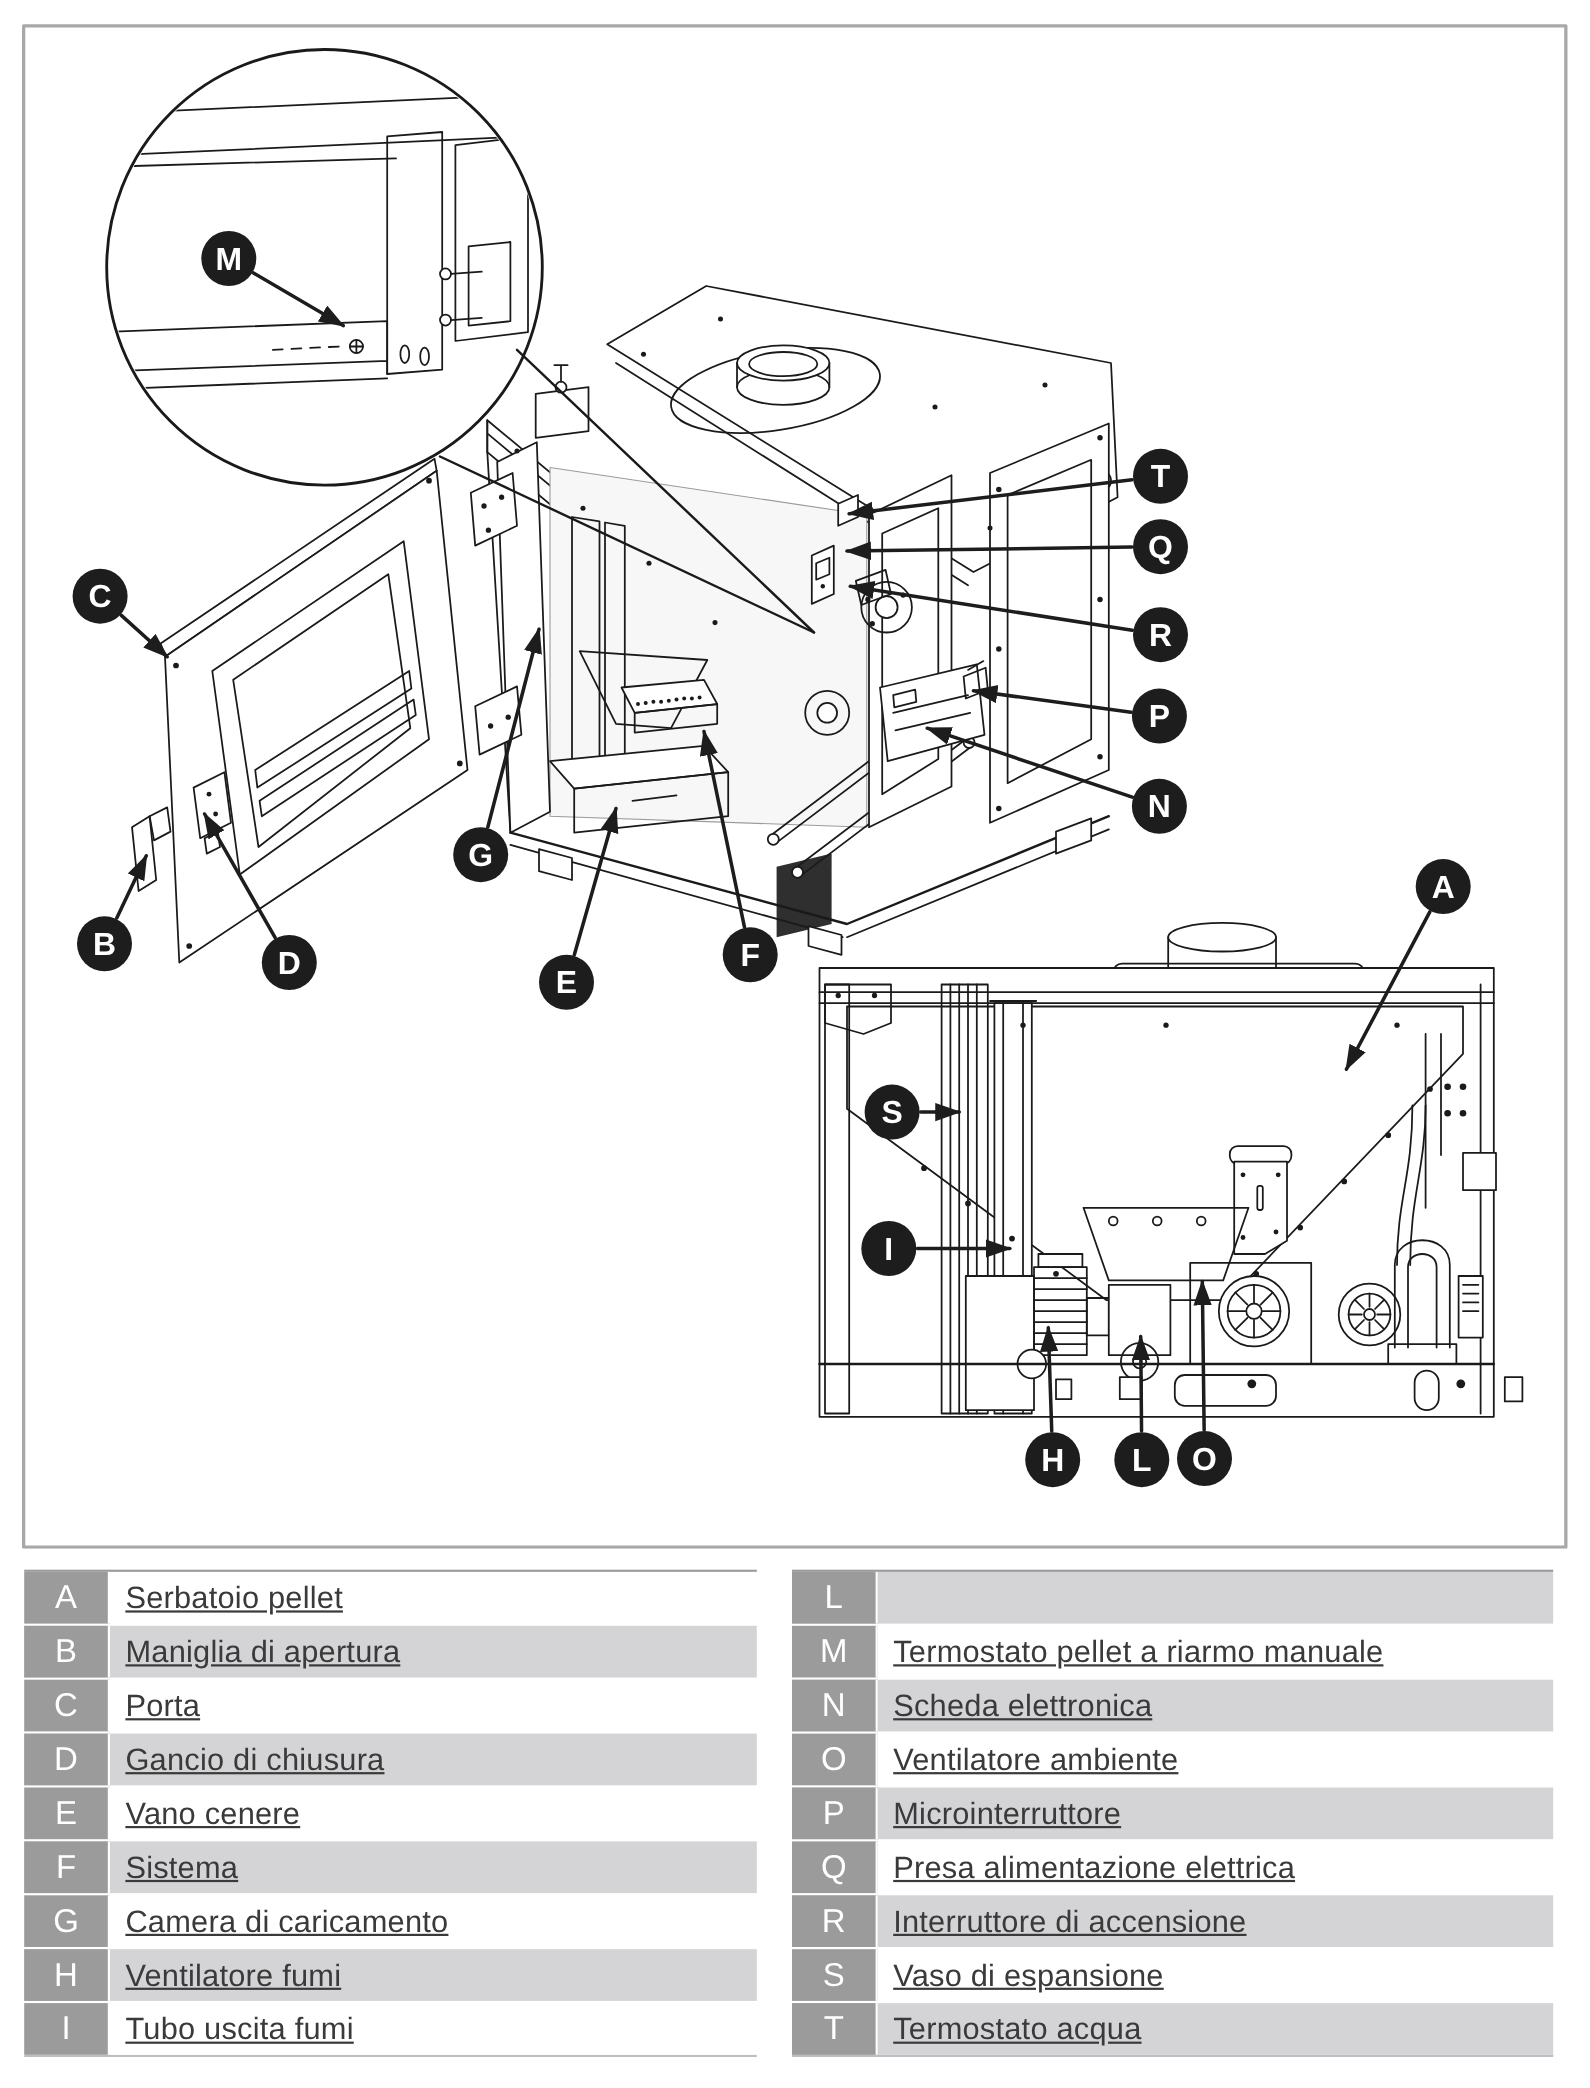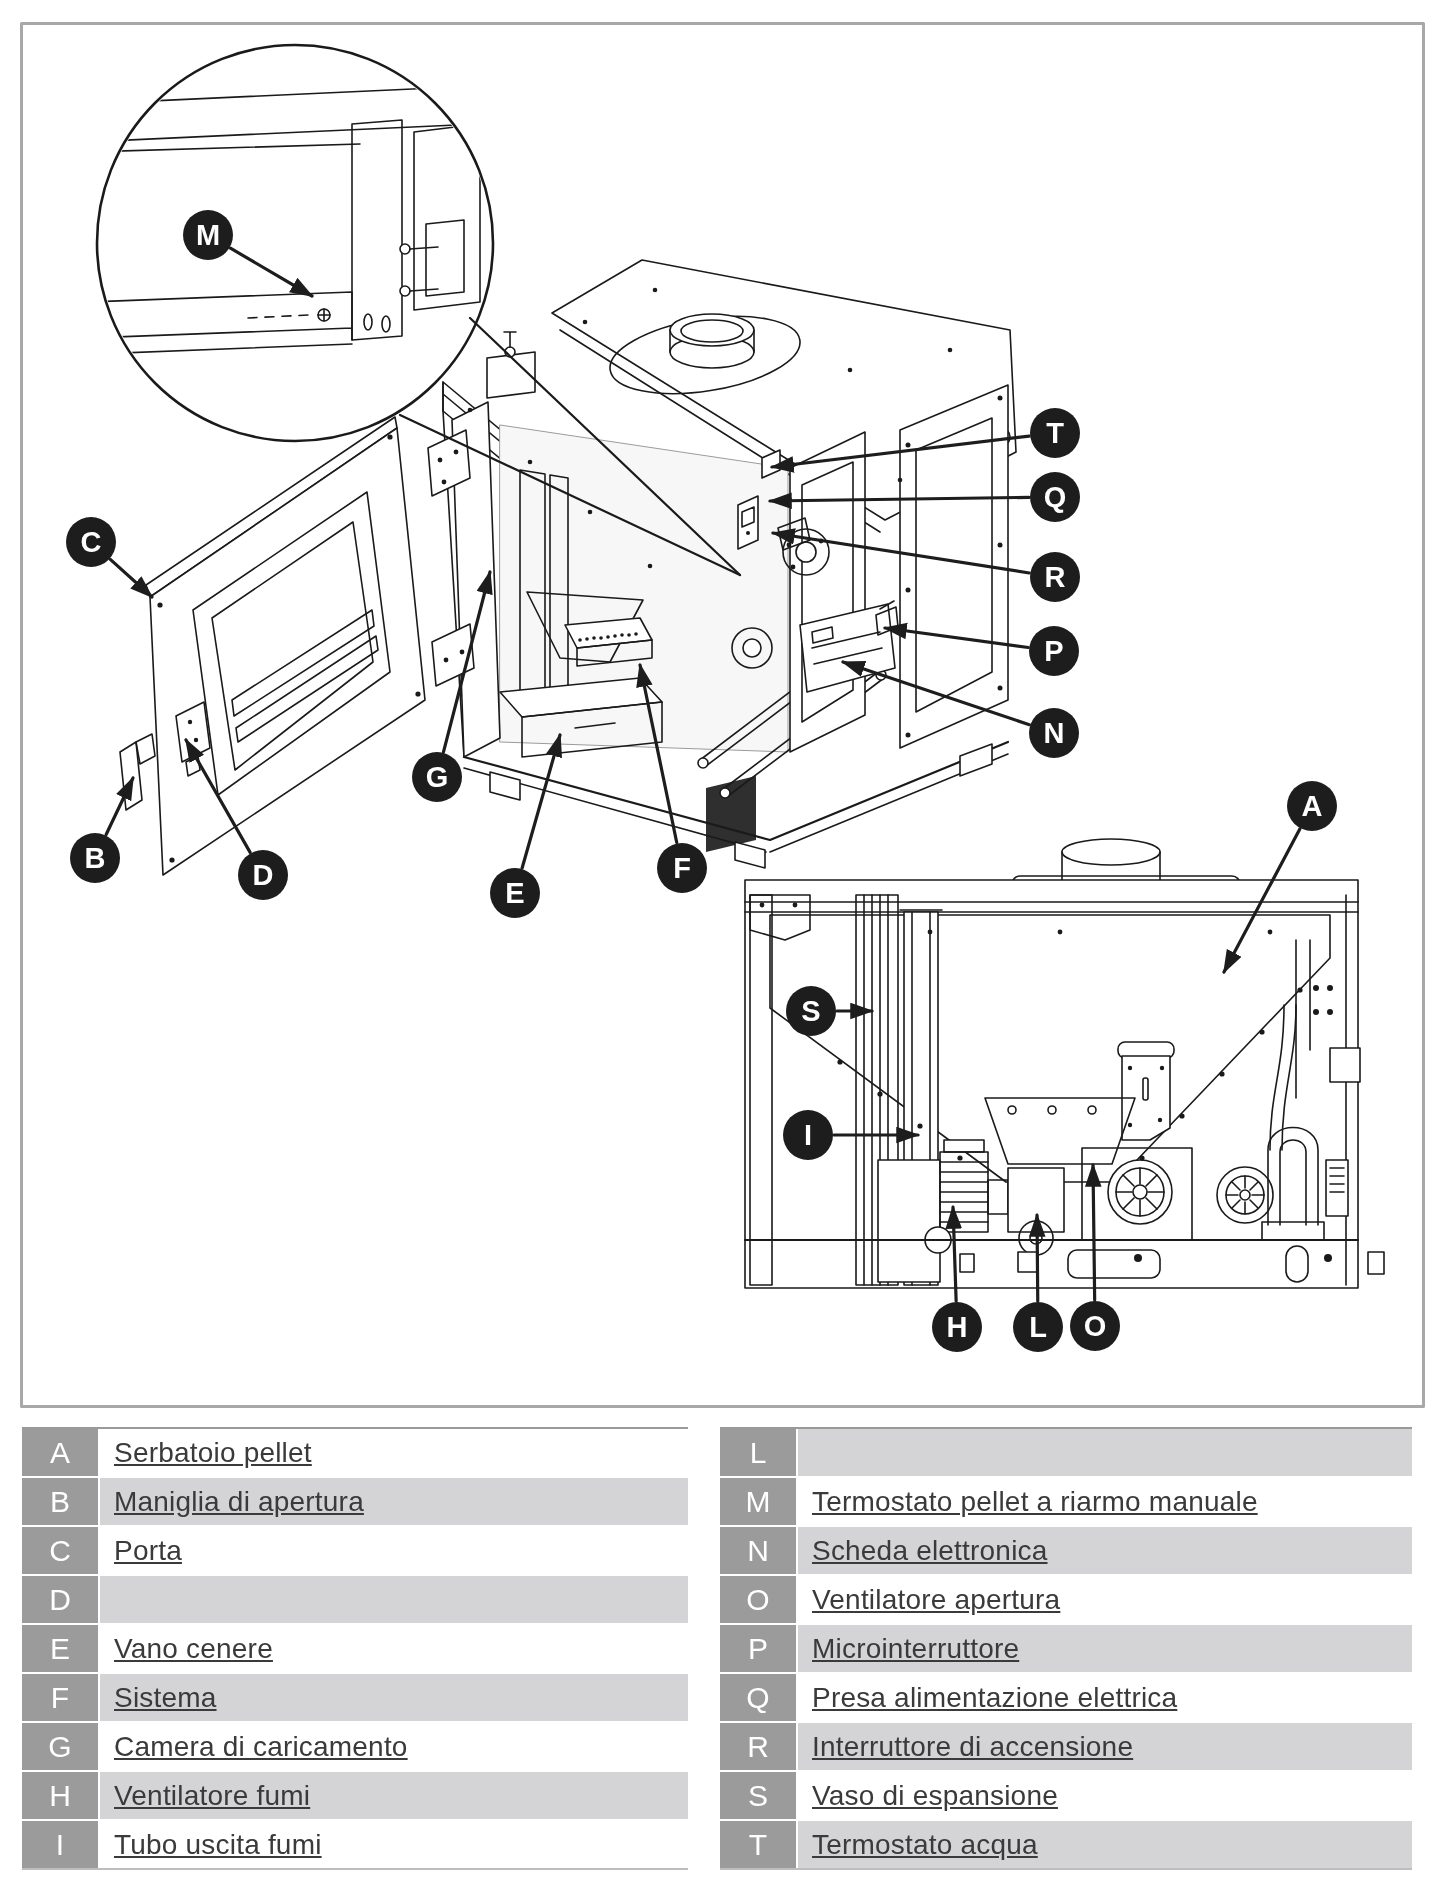--- a/index.html
+++ b/index.html
@@ -389,20 +389,21 @@
       <div class="legend-row alt">
         <div class="legend-key">B</div>
         <div class="legend-label">Maniglia di apertura</div>
       </div>
       <div class="legend-row">
         <div class="legend-key">C</div>
         <div class="legend-label">Porta</div>
       </div>
       <div class="legend-row alt">
         <div class="legend-key">D</div>
+        <div class="legend-label">Gancio di chiusura</div>
       </div>
       <div class="legend-row">
         <div class="legend-key">E</div>
         <div class="legend-label">Vano cenere</div>
       </div>
       <div class="legend-row alt">
         <div class="legend-key">F</div>
         <div class="legend-label">Sistema</div>
       </div>
       <div class="legend-row">
@@ -425,21 +426,21 @@
       <div class="legend-row">
         <div class="legend-key">M</div>
         <div class="legend-label">Termostato pellet a riarmo manuale</div>
       </div>
       <div class="legend-row alt">
         <div class="legend-key">N</div>
         <div class="legend-label">Scheda elettronica</div>
       </div>
       <div class="legend-row">
         <div class="legend-key">O</div>
-        <div class="legend-label">Ventilatore apertura</div>
+        <div class="legend-label">Ventilatore ambiente</div>
       </div>
       <div class="legend-row alt">
         <div class="legend-key">P</div>
         <div class="legend-label">Microinterruttore</div>
       </div>
       <div class="legend-row">
         <div class="legend-key">Q</div>
         <div class="legend-label">Presa alimentazione elettrica</div>
       </div>
       <div class="legend-row alt">

